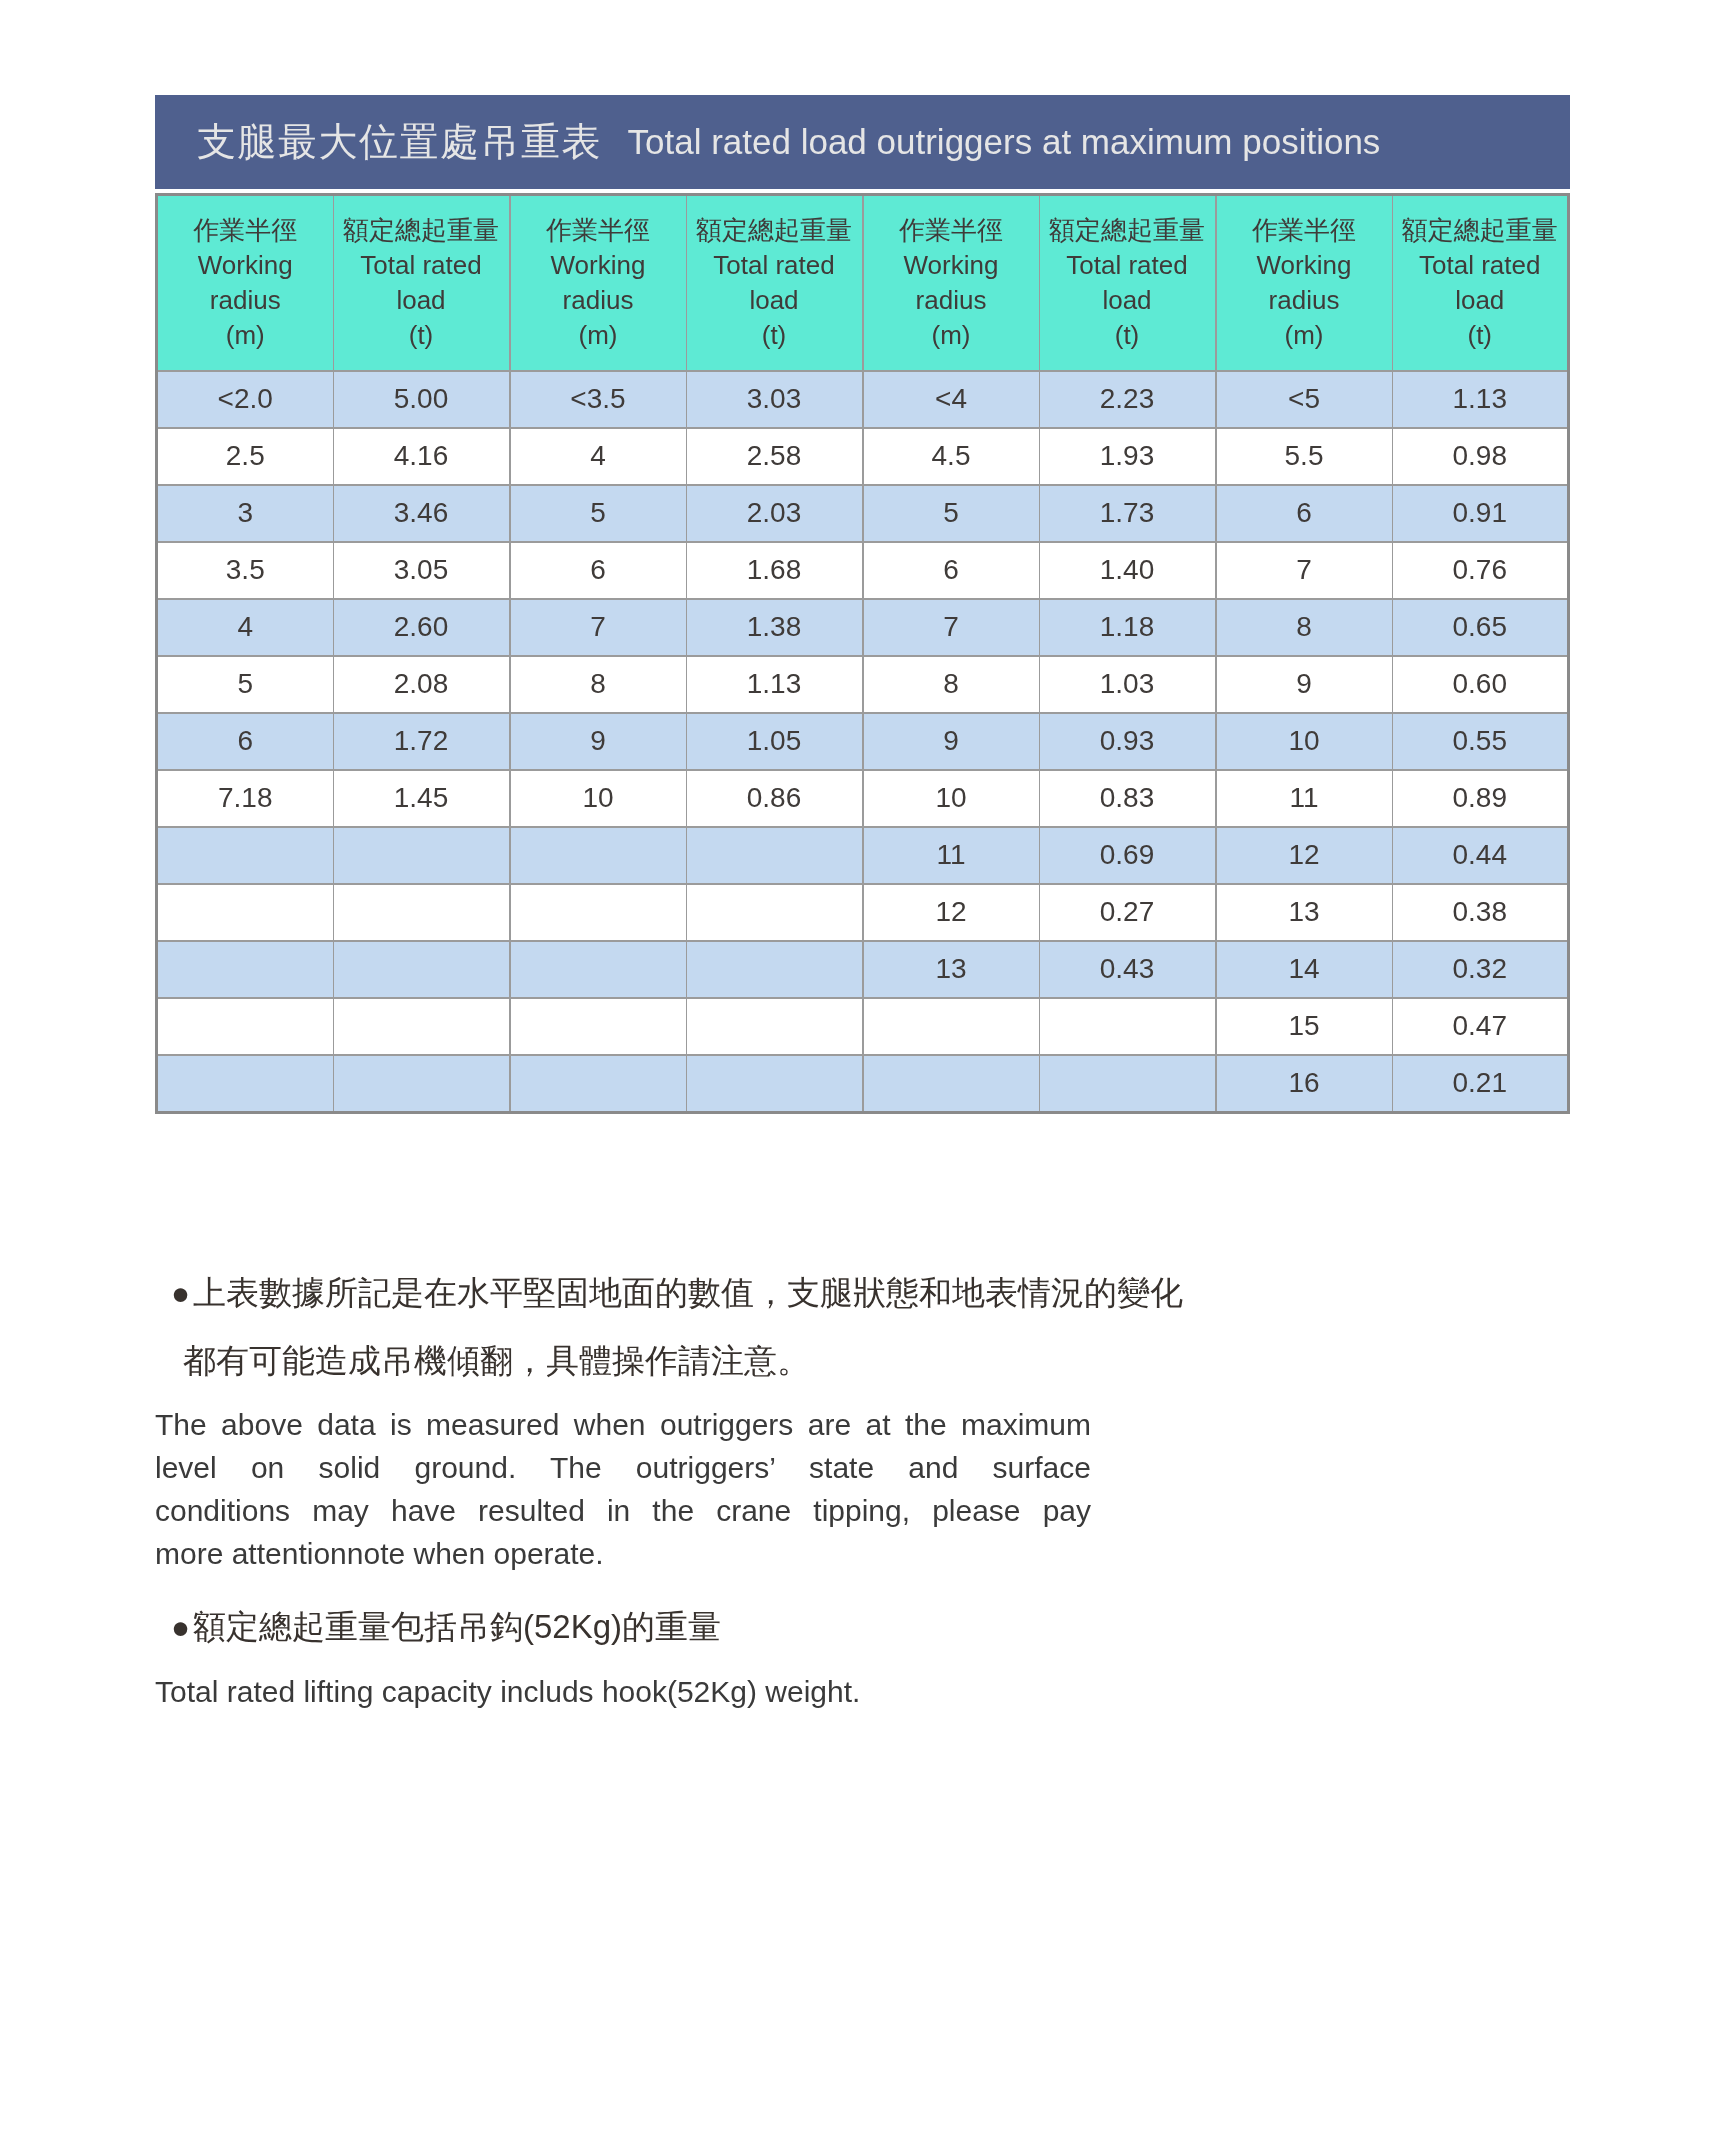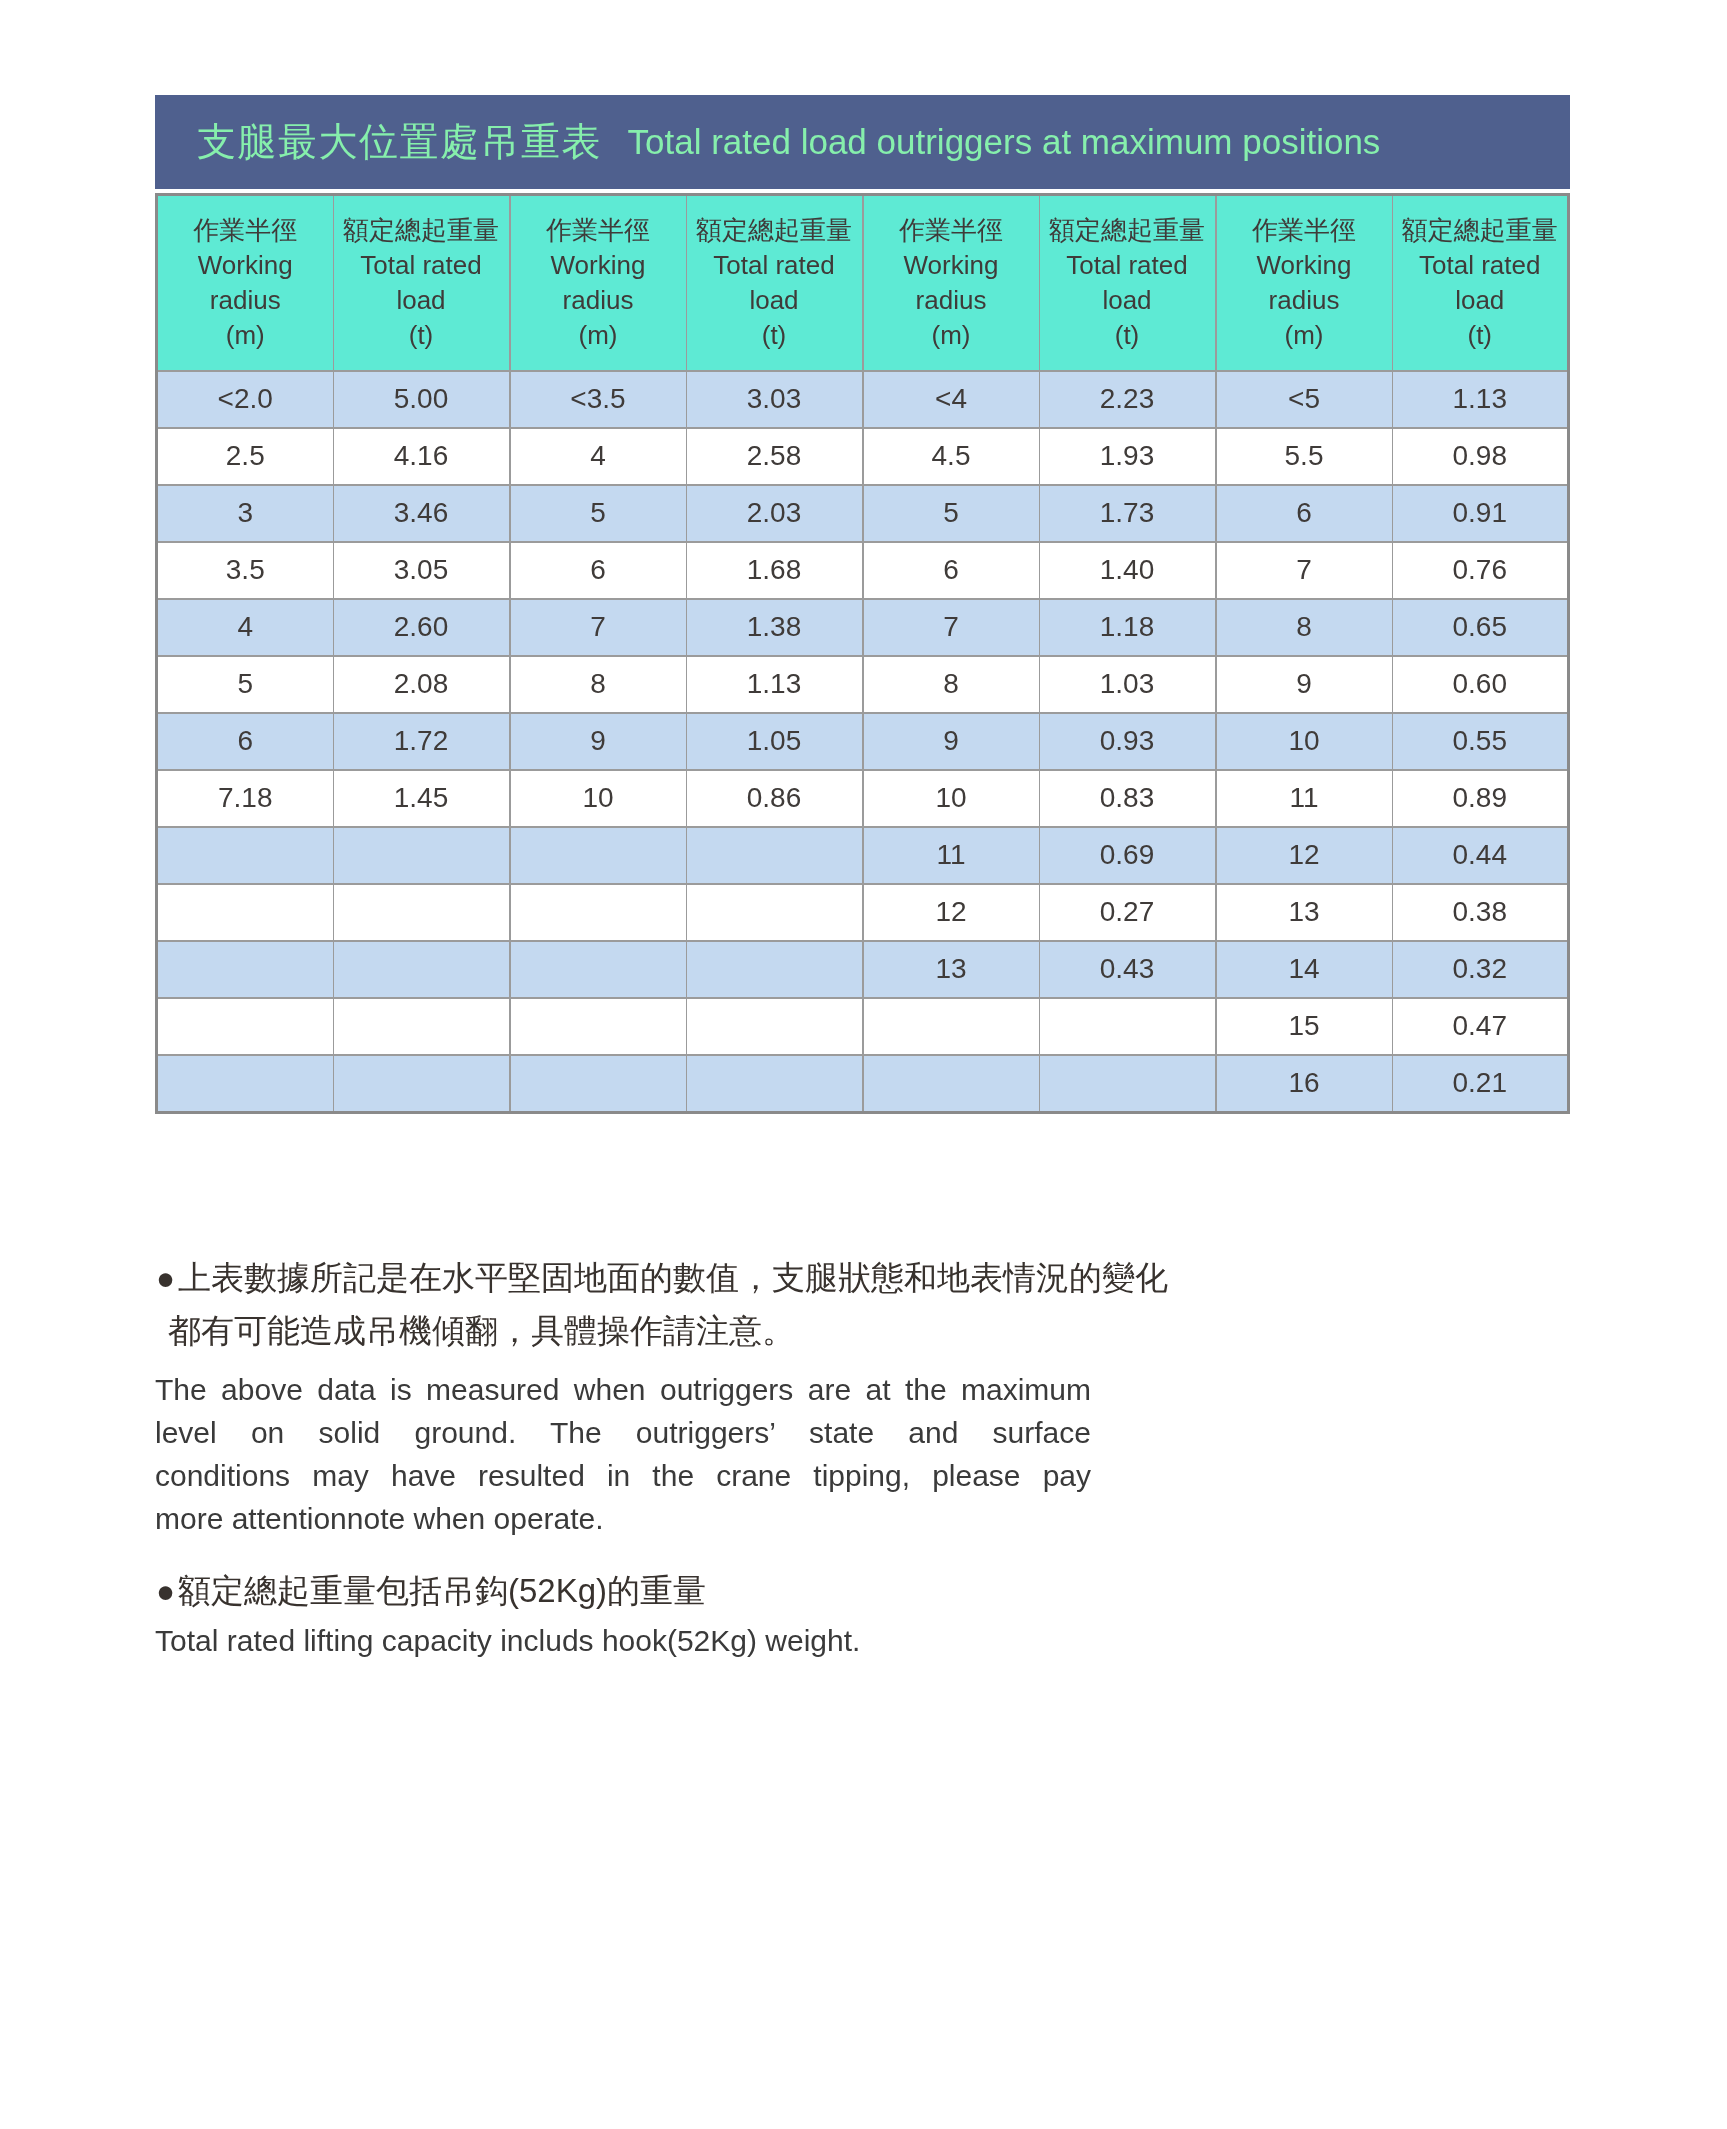--- a/index.html
+++ b/index.html
@@ -10,21 +10,21 @@
     --ink:#3f3b39;
   }
   html,body{margin:0;padding:0;}
   body{
     width:1727px;height:2129px;background:#ffffff;position:relative;
     font-family:"Liberation Sans","DejaVu Sans",sans-serif;
     color:var(--ink);
   }
   .table-block{position:absolute;left:155px;top:95px;width:1415px;}
   .title-bar{
-    height:94px;background:var(--bar);color:#86efac;
+    height:94px;background:var(--bar);color:#e5e5e5;
     display:flex;align-items:center;padding-left:42px;box-sizing:border-box;
     margin-bottom:3.7px;
   }
   .title-zh{font-size:39px;letter-spacing:1.5px;white-space:nowrap;}
   .title-en{font-size:35px;margin-left:25.5px;white-space:nowrap;letter-spacing:0px;}
   table.load{
     width:100%;border-collapse:collapse;table-layout:fixed;
     border:3px solid var(--outer);background:#ffffff;
   }
   table.load th, table.load td{
@@ -39,21 +39,21 @@
     height:81px;background:var(--lblue);
     font-size:26px;line-height:34px;
   }
   th.colhead-th{
     height:174px;background:#5eead4;
     font-size:26px;line-height:35px;
   }
   tbody td{height:55px;font-size:28px;color:#434343;}
   tbody tr.alt td{background:var(--lblue);}
   .notes{position:absolute;left:155px;top:1251px;width:936px;color:#38322e;}
-  .zh-line{margin:1px;font-size:33px;line-height:52px;white-space:nowrap;}
+  .zh-line{margin:16px;font-size:33px;line-height:52px;white-space:nowrap;}
   .zh-line .bullet{font-size:31.5px;margin-right:3px;}
   .zh-indent{padding-left:12px;}
   .note-en{margin-top:10.5px;}
   .note-en .en-line{
     font-size:30px;line-height:43px;color:#3a3a3a;
     text-align:justify;text-align-last:justify;
   }
   .note-en .en-line.last{text-align-last:left;}
   .note2-zh{margin-top:25.5px;}
   .note2-en{margin:0;font-size:30px;line-height:46px;color:#3a3a3a;}

